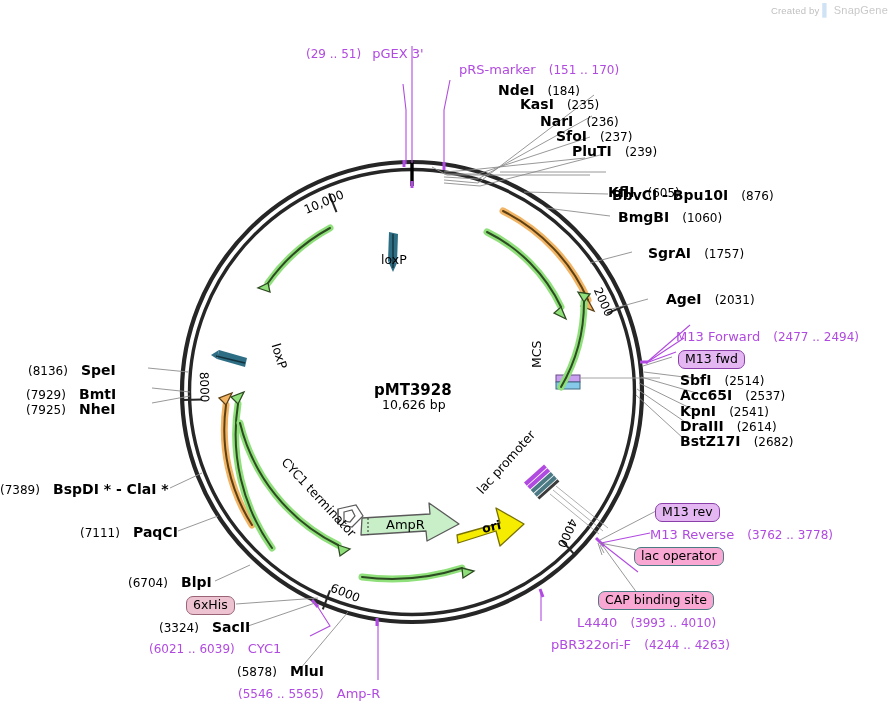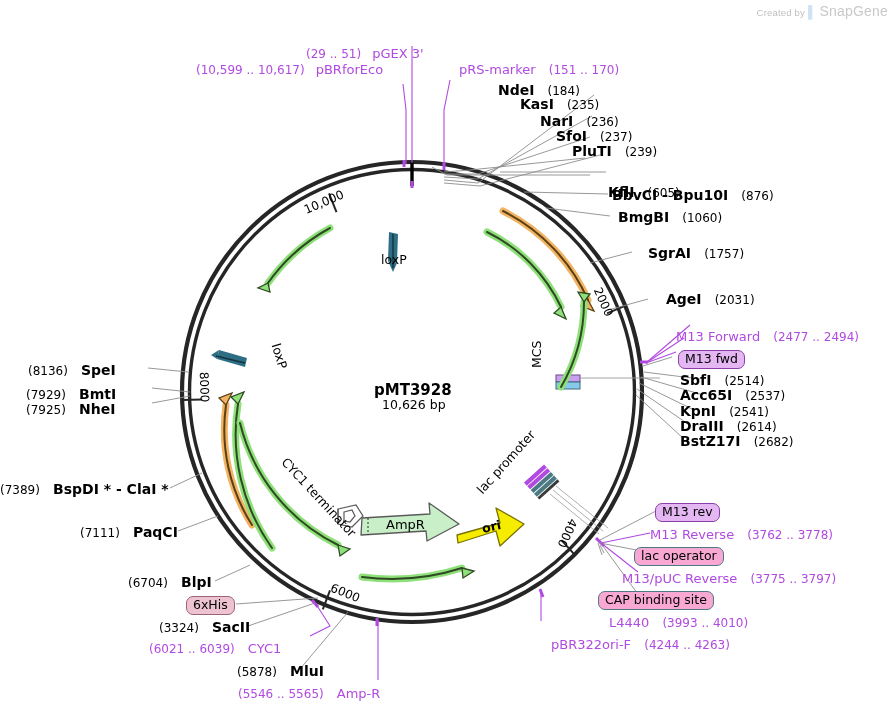--- a/index.html
+++ b/index.html
@@ -32,21 +32,21 @@
   }
   .badge.violet{background:#e4b7f2;border-color:#8a3fa8;}
   .badge.teal  {background:#f9a8d4;border-color:#4b7a85;}
   .badge.pink  {background:#edc3d2;border-color:#9a6478;}
 
   .centername{font-size:15px;font-weight:bold;color:#000;}
   .centerbp  {font-size:12.5px;color:#000;}
 
   .wm{position:absolute;right:8px;top:3px;font-size:9.5px;color:#bfbfbf;
       font-family:"Liberation Sans",sans-serif;letter-spacing:.2px;}
-  .wm .sg{color:#c9c9c9;font-size:14px;}
+  .wm .sg{color:#c9c9c9;font-size:11px;}
   .wm .mark{color:#cfe3f5;font-size:12px;}
 </style>
 </head>
 <body>
 
 <div id="stage">
 
   <svg id="map" viewBox="0 0 896 710">
     <defs>
       <clipPath id="none"></clipPath>
@@ -241,24 +241,20 @@
   <div class="lbl" style="left:475px;top:488px;font-size:12.5px;transform:rotate(-48deg);transform-origin:left top;">lac promoter</div>
   <div class="lbl" style="left:482px;top:521px;font-size:12.5px;font-weight:bold;transform:rotate(-12deg);">ori</div>
   <div class="lbl" style="left:386px;top:518px;font-size:13px;">AmpR</div>
   <div class="lbl" style="left:288px;top:456px;font-size:12.5px;transform:rotate(47deg);transform-origin:left top;">CYC1 terminator</div>
 
   <div class="lbl" style="left:306px;top:45px;">
     <span class="featpos">(29 .. 51)</span>
     <span class="feat" style="margin-left:6px;">pGEX 3'</span>
   </div>
 
-  <div class="lbl" style="left:196px;top:61px;">
-    <span class="featpos">(10,599 .. 10,617)</span>
-    <span class="feat" style="margin-left:6px;">pBRforEco</span>
-  </div>
 
   <div class="lbl" style="left:459px;top:61px;">
     <span class="feat">pRS-marker</span>
     <span class="featpos" style="margin-left:8px;">(151 .. 170)</span>
   </div>
 
   <div class="lbl" style="left:498px;top:82px;">
     <span class="enz">NdeI</span>
     <span class="enzpos" style="margin-left:8px;">(184)</span>
   </div>
@@ -331,28 +327,24 @@
   <div class="lbl" style="left:655px;top:503px;">
     <span class="badge violet">M13 rev</span>
   </div>
   <div class="lbl" style="left:650px;top:526px;">
     <span class="feat">M13 Reverse</span>
     <span class="featpos" style="margin-left:8px;">(3762 .. 3778)</span>
   </div>
   <div class="lbl" style="left:634px;top:547px;">
     <span class="badge teal">lac operator</span>
   </div>
-  <div class="lbl" style="left:622px;top:570px;">
-    <span class="feat">M13/pUC Reverse</span>
-    <span class="featpos" style="margin-left:8px;">(3775 .. 3797)</span>
-  </div>
   <div class="lbl" style="left:598px;top:591px;">
     <span class="badge teal">CAP binding site</span>
   </div>
-  <div class="lbl" style="left:577px;top:614px;margin-left:32px;">
+  <div class="lbl" style="left:577px;top:614px;">
     <span class="feat">L4440</span>
     <span class="featpos" style="margin-left:8px;">(3993 .. 4010)</span>
   </div>
   <div class="lbl" style="left:551px;top:636px;">
     <span class="feat">pBR322ori-F</span>
     <span class="featpos" style="margin-left:8px;">(4244 .. 4263)</span>
   </div>
 
   <div class="lbl" style="left:238px;top:685px;">
     <span class="featpos">(5546 .. 5565)</span>

